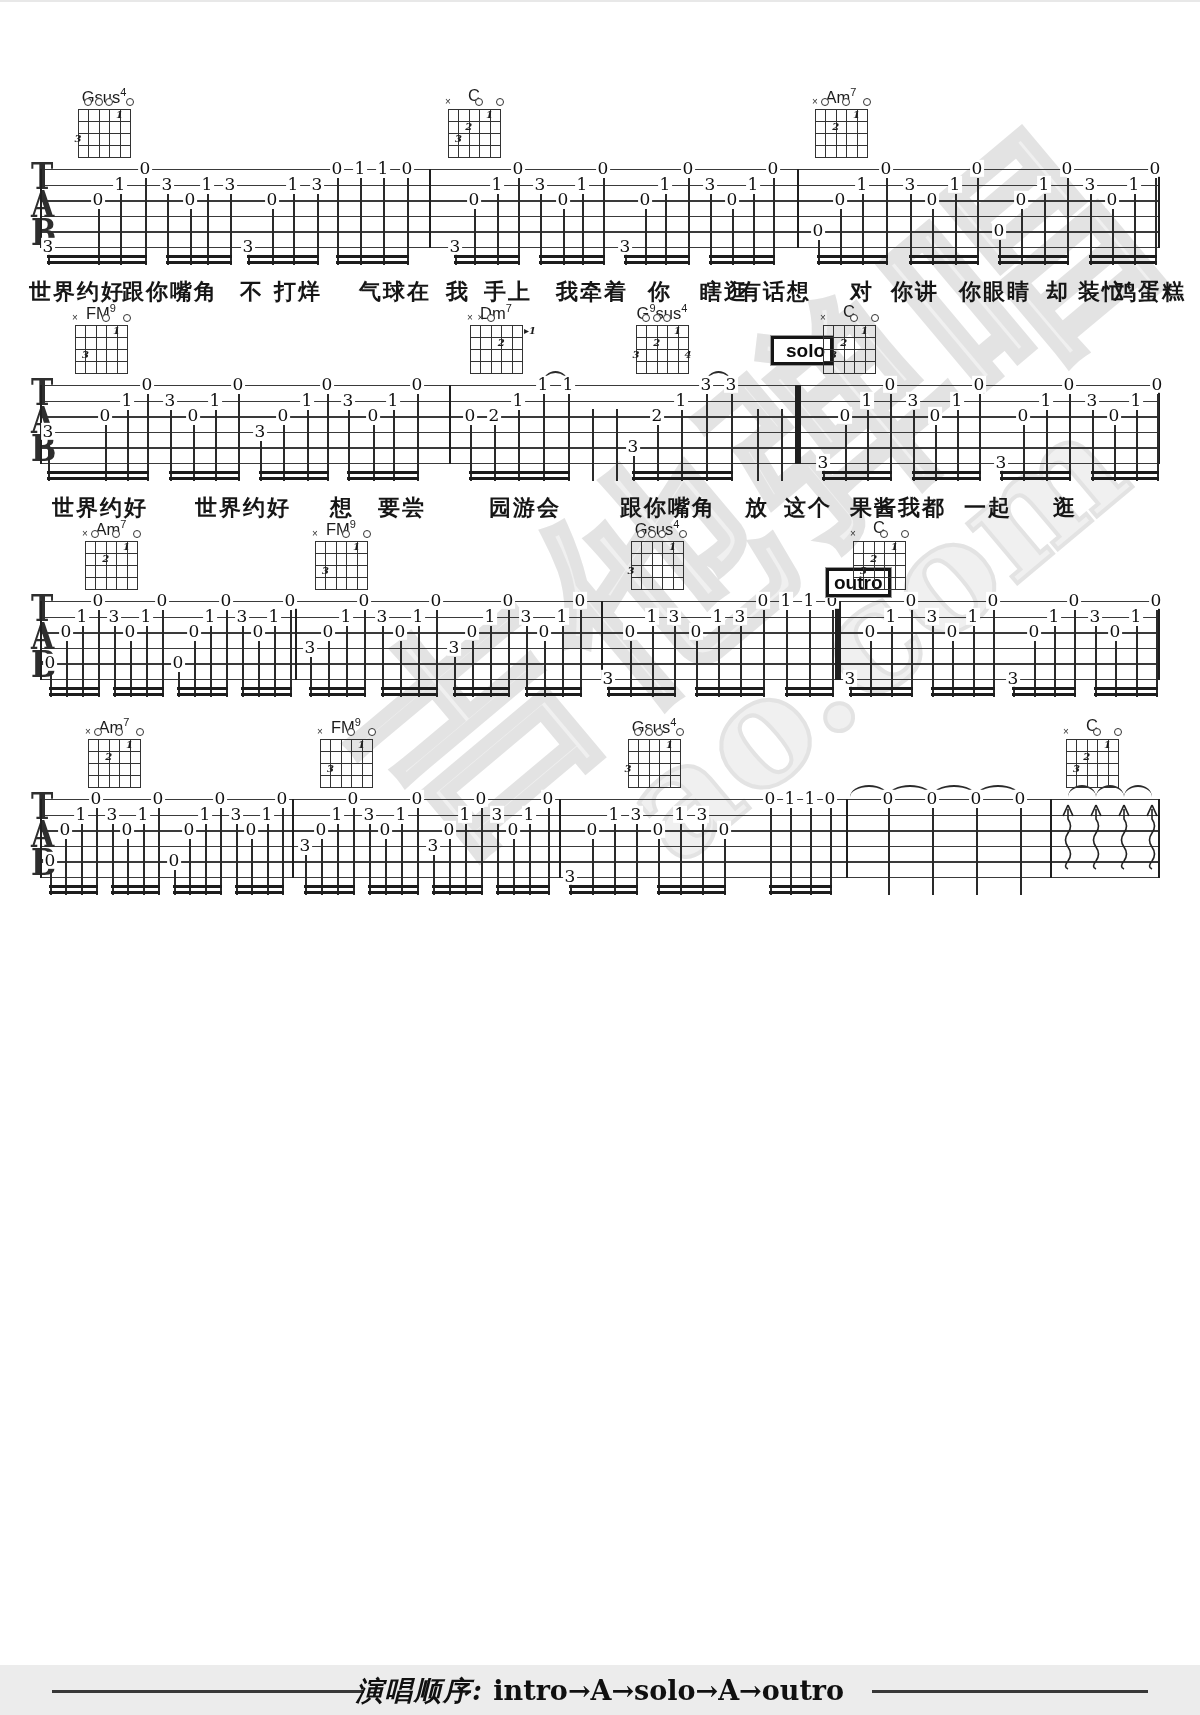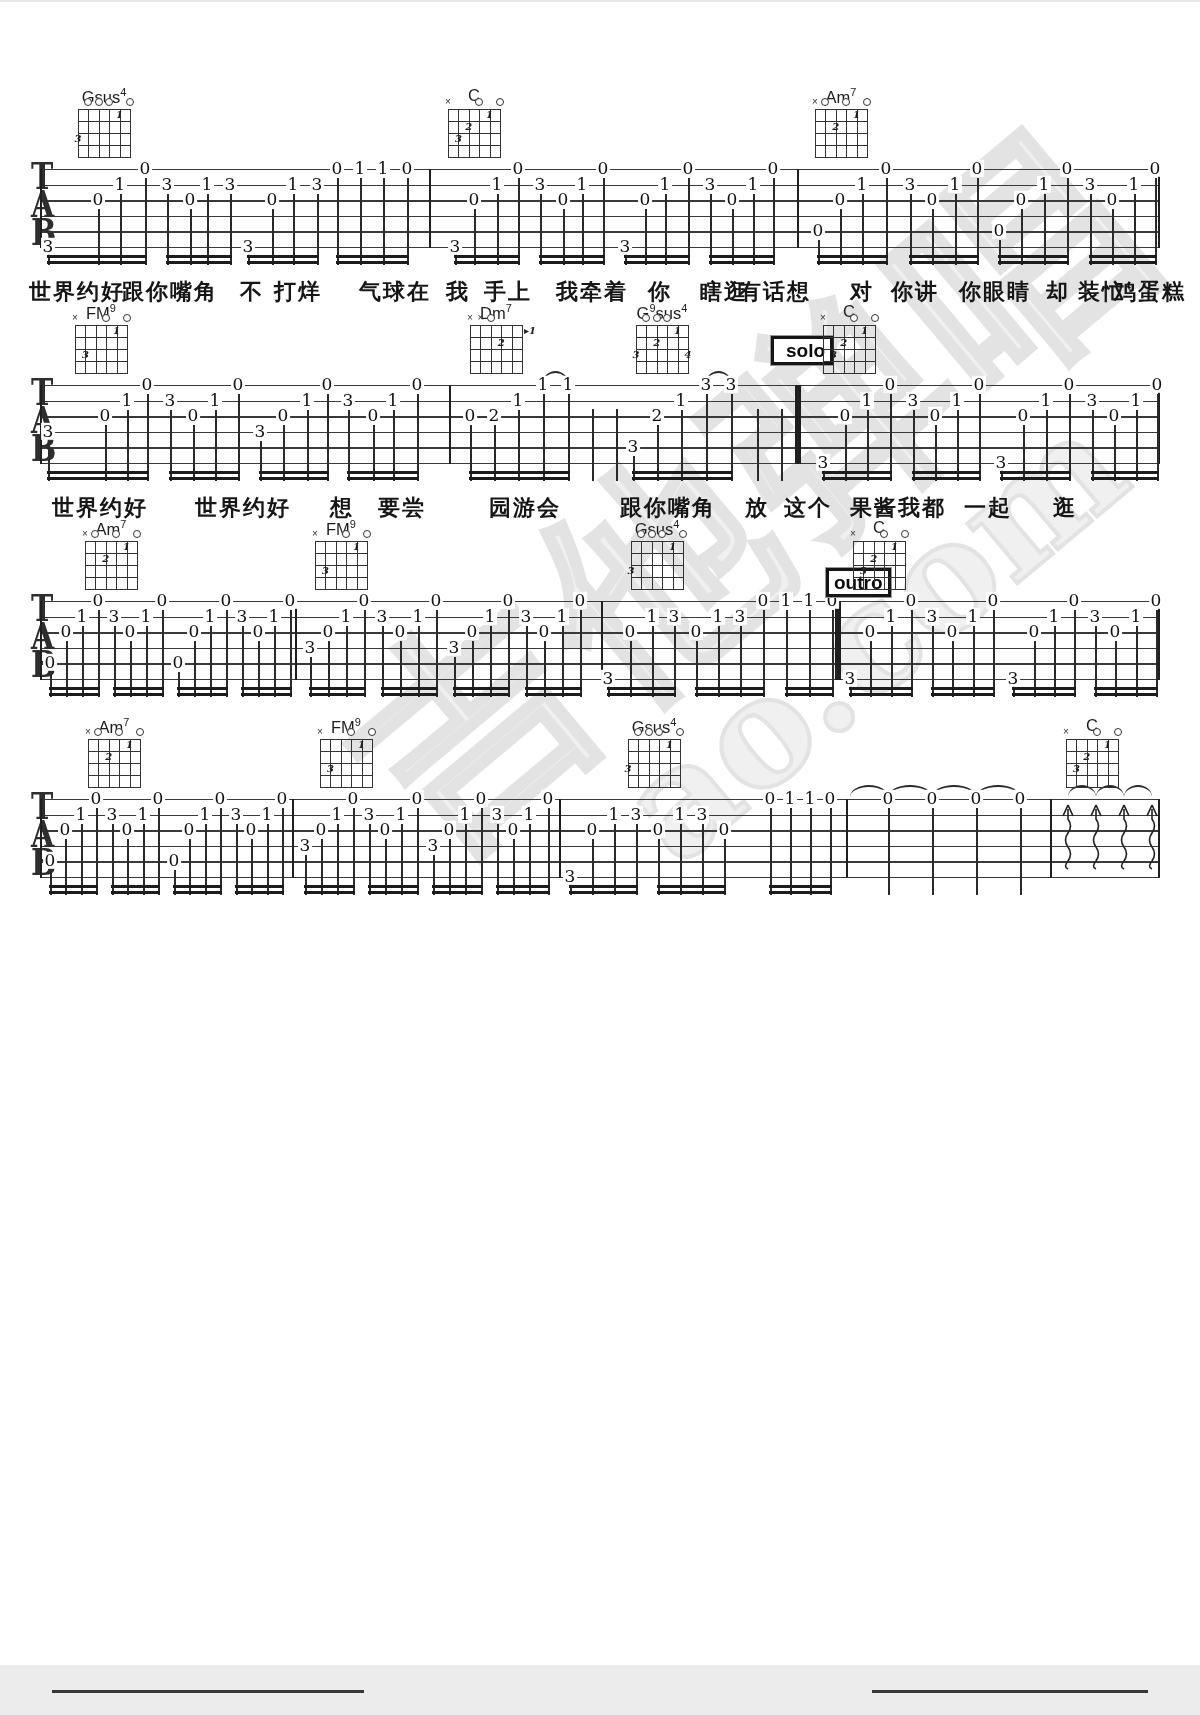--- a/index.html
+++ b/index.html
@@ -53,20 +53,21 @@
 
 <div id="page">
   <div id="wm">
     <div class="wm1">吉他弹唱</div>
     <div class="wm2">ao.com</div>
   </div>
 
   <div id="footer">
     <div class="rule l"></div>
     <div class="rule r"></div>
+    <div class="ftext"><span class="fcn">演唱顺序:</span><span> intro→A→solo→A→outro</span></div>
   </div>
 <div class="sline" style="left: 40px; top: 167px; width: 1120px;"></div>
     <div class="sline" style="left: 40px; top: 182.6px; width: 1120px;"></div>
     <div class="sline" style="left: 40px; top: 198.2px; width: 1120px;"></div>
     <div class="sline" style="left: 40px; top: 213.8px; width: 1120px;"></div>
     <div class="sline" style="left: 40px; top: 229.4px; width: 1120px;"></div>
     <div class="sline" style="left: 40px; top: 245px; width: 1120px;"></div>
     <div class="clef" style="left: 31px; top: 159px;">T</div>
     <div class="clef" style="left: 31px; top: 187px;">A</div>
     <div class="clef" style="left: 31px; top: 215px;">B</div>

